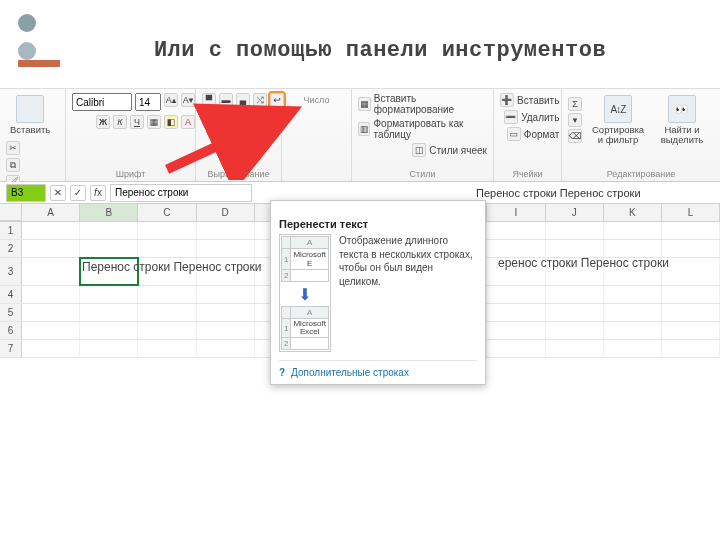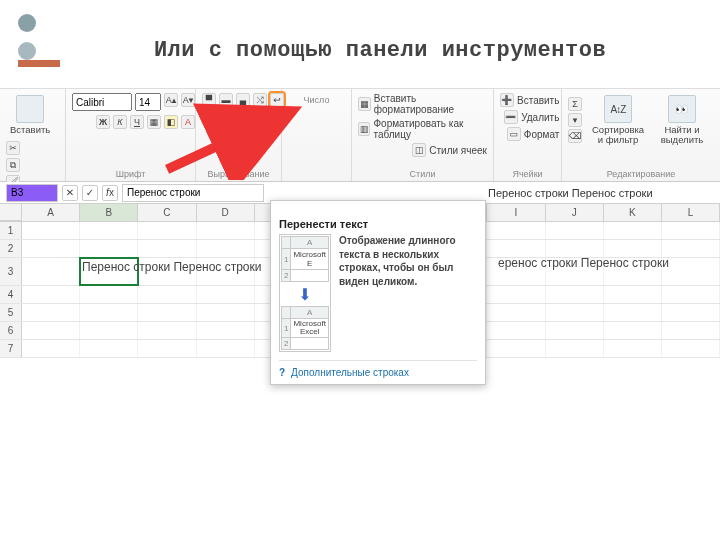--- a/index.html
+++ b/index.html
@@ -59,21 +59,21 @@
   .numfmt { width: 60px; height: 18px; font-size: 10px; }
   .ribbon-item { display: flex; align-items: center; gap: 3px; font-size: 10px; cursor: pointer; }
 
   .namebar {
     position: absolute; top: 182px; left: 0; right: 0;
     height: 22px; border-bottom: 1px solid #d0d0d0;
     display: flex; align-items: center; gap: 4px;
     padding-left: 6px;
     background: #fff;
   }
-  .namebox { width: 52px; height: 18px; border: 1px solid #ccc; font-size: 10px; padding: 0 4px; background: #8b5cf6; }
+  .namebox { width: 40px; height: 18px; border: 1px solid #ccc; font-size: 10px; padding: 0 4px; background: #84cc16; }
   .fx-btn { width: 16px; height: 16px; display: inline-flex; align-items: center; justify-content: center; font-size: 10px; border: 1px solid #ccc; cursor: pointer; border-radius: 2px; }
   .formula { flex: 0 0 130px; height: 18px; border: 1px solid #ccc; font-size: 10px; padding: 0 4px; }
   .longtext { flex: 1; margin-left: 220px; font-size: 11px; color: #333; display: flex; align-items: center; }
 
   .sheet {
     position: absolute; top: 204px; left: 0; right: 0; bottom: 0;
     background: #fff;
   }
   .colhdrs { display: flex; height: 18px; border-bottom: 1px solid #d0d0d0; }
   .rowhdr, .colhdr { background: #f3f3f3; border-right: 1px solid #d0d0d0; display: flex; align-items: center; justify-content: center; font-size: 10px; color: #555; }
@@ -98,21 +98,21 @@
     box-shadow: 0 2px 8px rgba(0,0,0,0.25);
     padding: 6px 8px;
     z-index: 10;
   }
   .tooltip h4 { margin: 11px 0 4px; font-size: 11px; font-weight: 700; color: #222; }
   .tooltip .body { display: flex; gap: 8px; }
   .tooltip .preview { width: 62px; border: 1px solid #c9c9c9; background: #fff; padding: 1px; }
   .tooltip .preview table { border-collapse: collapse; font-size: 8px; width: 100%; }
   .tooltip .preview td, .tooltip .preview th { border: 1px solid #c9c9c9; padding: 1px 2px; text-align: center; }
   .tooltip .preview th { background: #eef1f1; font-weight: normal; color: #888; }
-  .tooltip .desc { font-size: 10px; color: #444; line-height: 1.35; font-weight: bold; }
+  .tooltip .desc { font-size: 10px; color: #444; line-height: 1.35; }
   .tooltip .more { margin-top: 8px; padding-top: 6px; border-top: 1px solid #e2e2e2; font-size: 10px; color: #1a6fb0; display: flex; align-items: center; gap: 6px; }
   .tooltip .arrow-icon { width: 10px; height: 24px; display: flex; align-items: center; justify-content: center; }
 
   
   .redarrow {
     position: absolute;
     top: 100px; left: 150px;
     width: 180px; height: 80px;
     pointer-events: none;
     z-index: 5;

